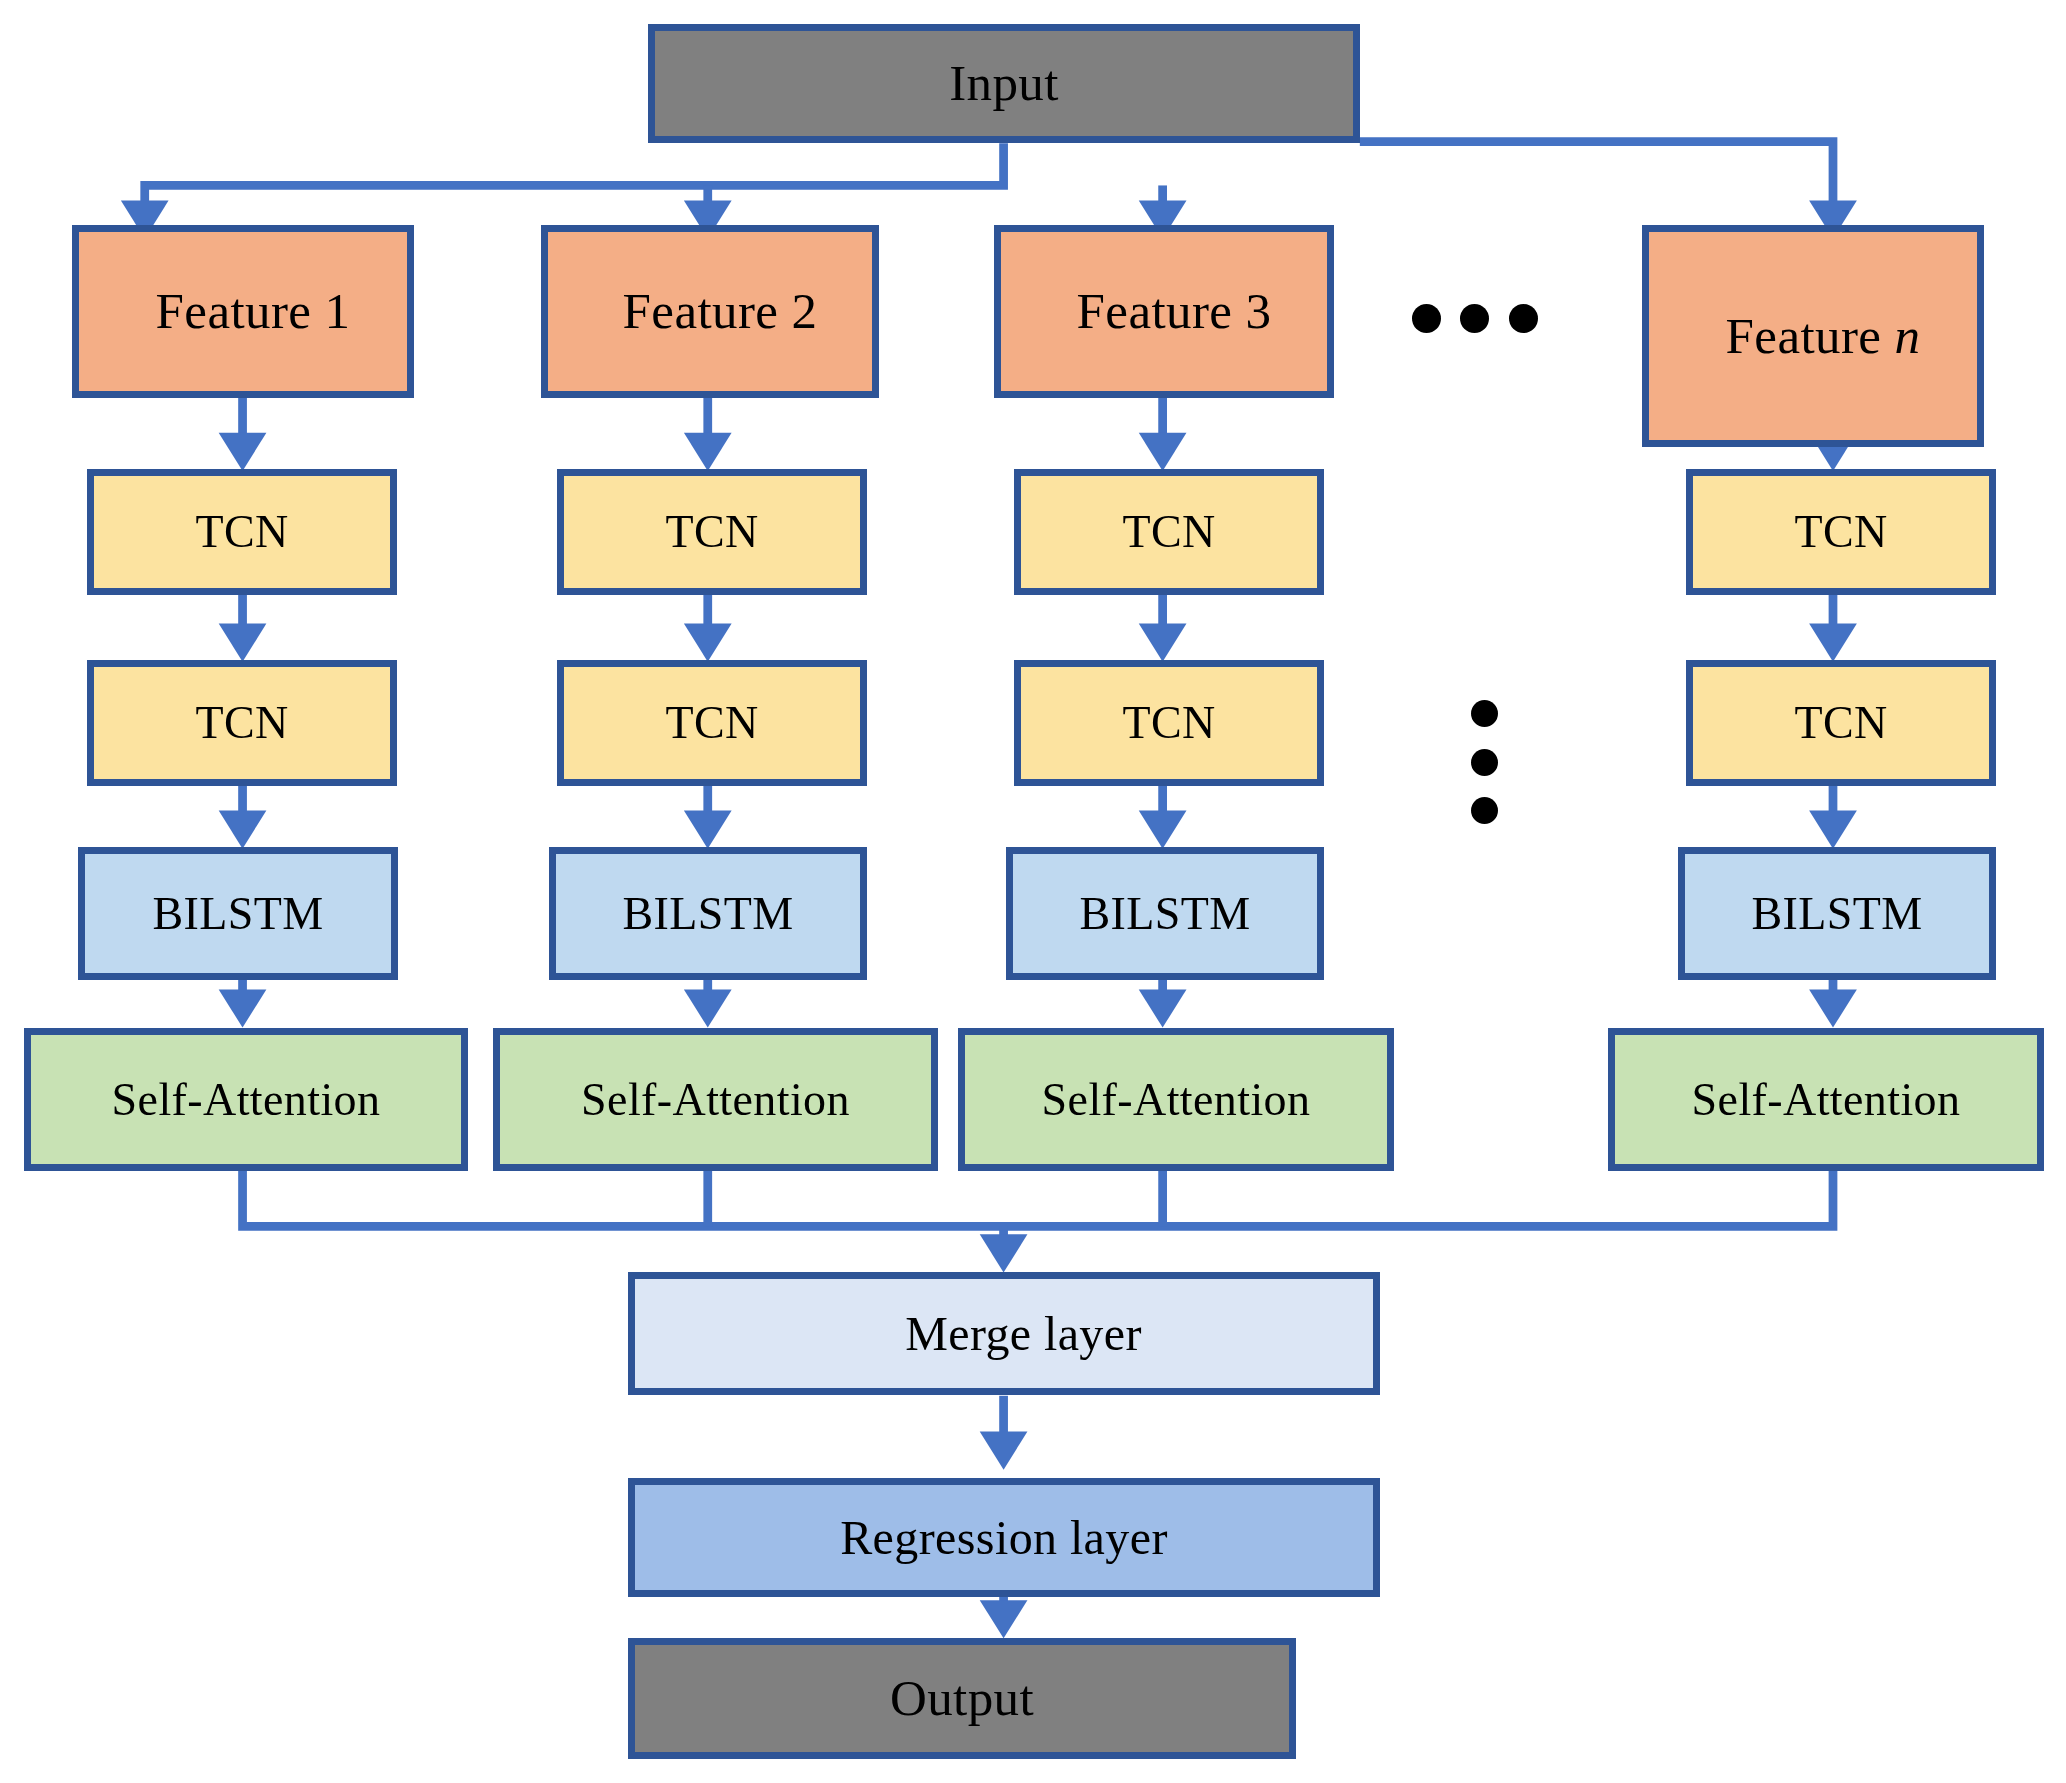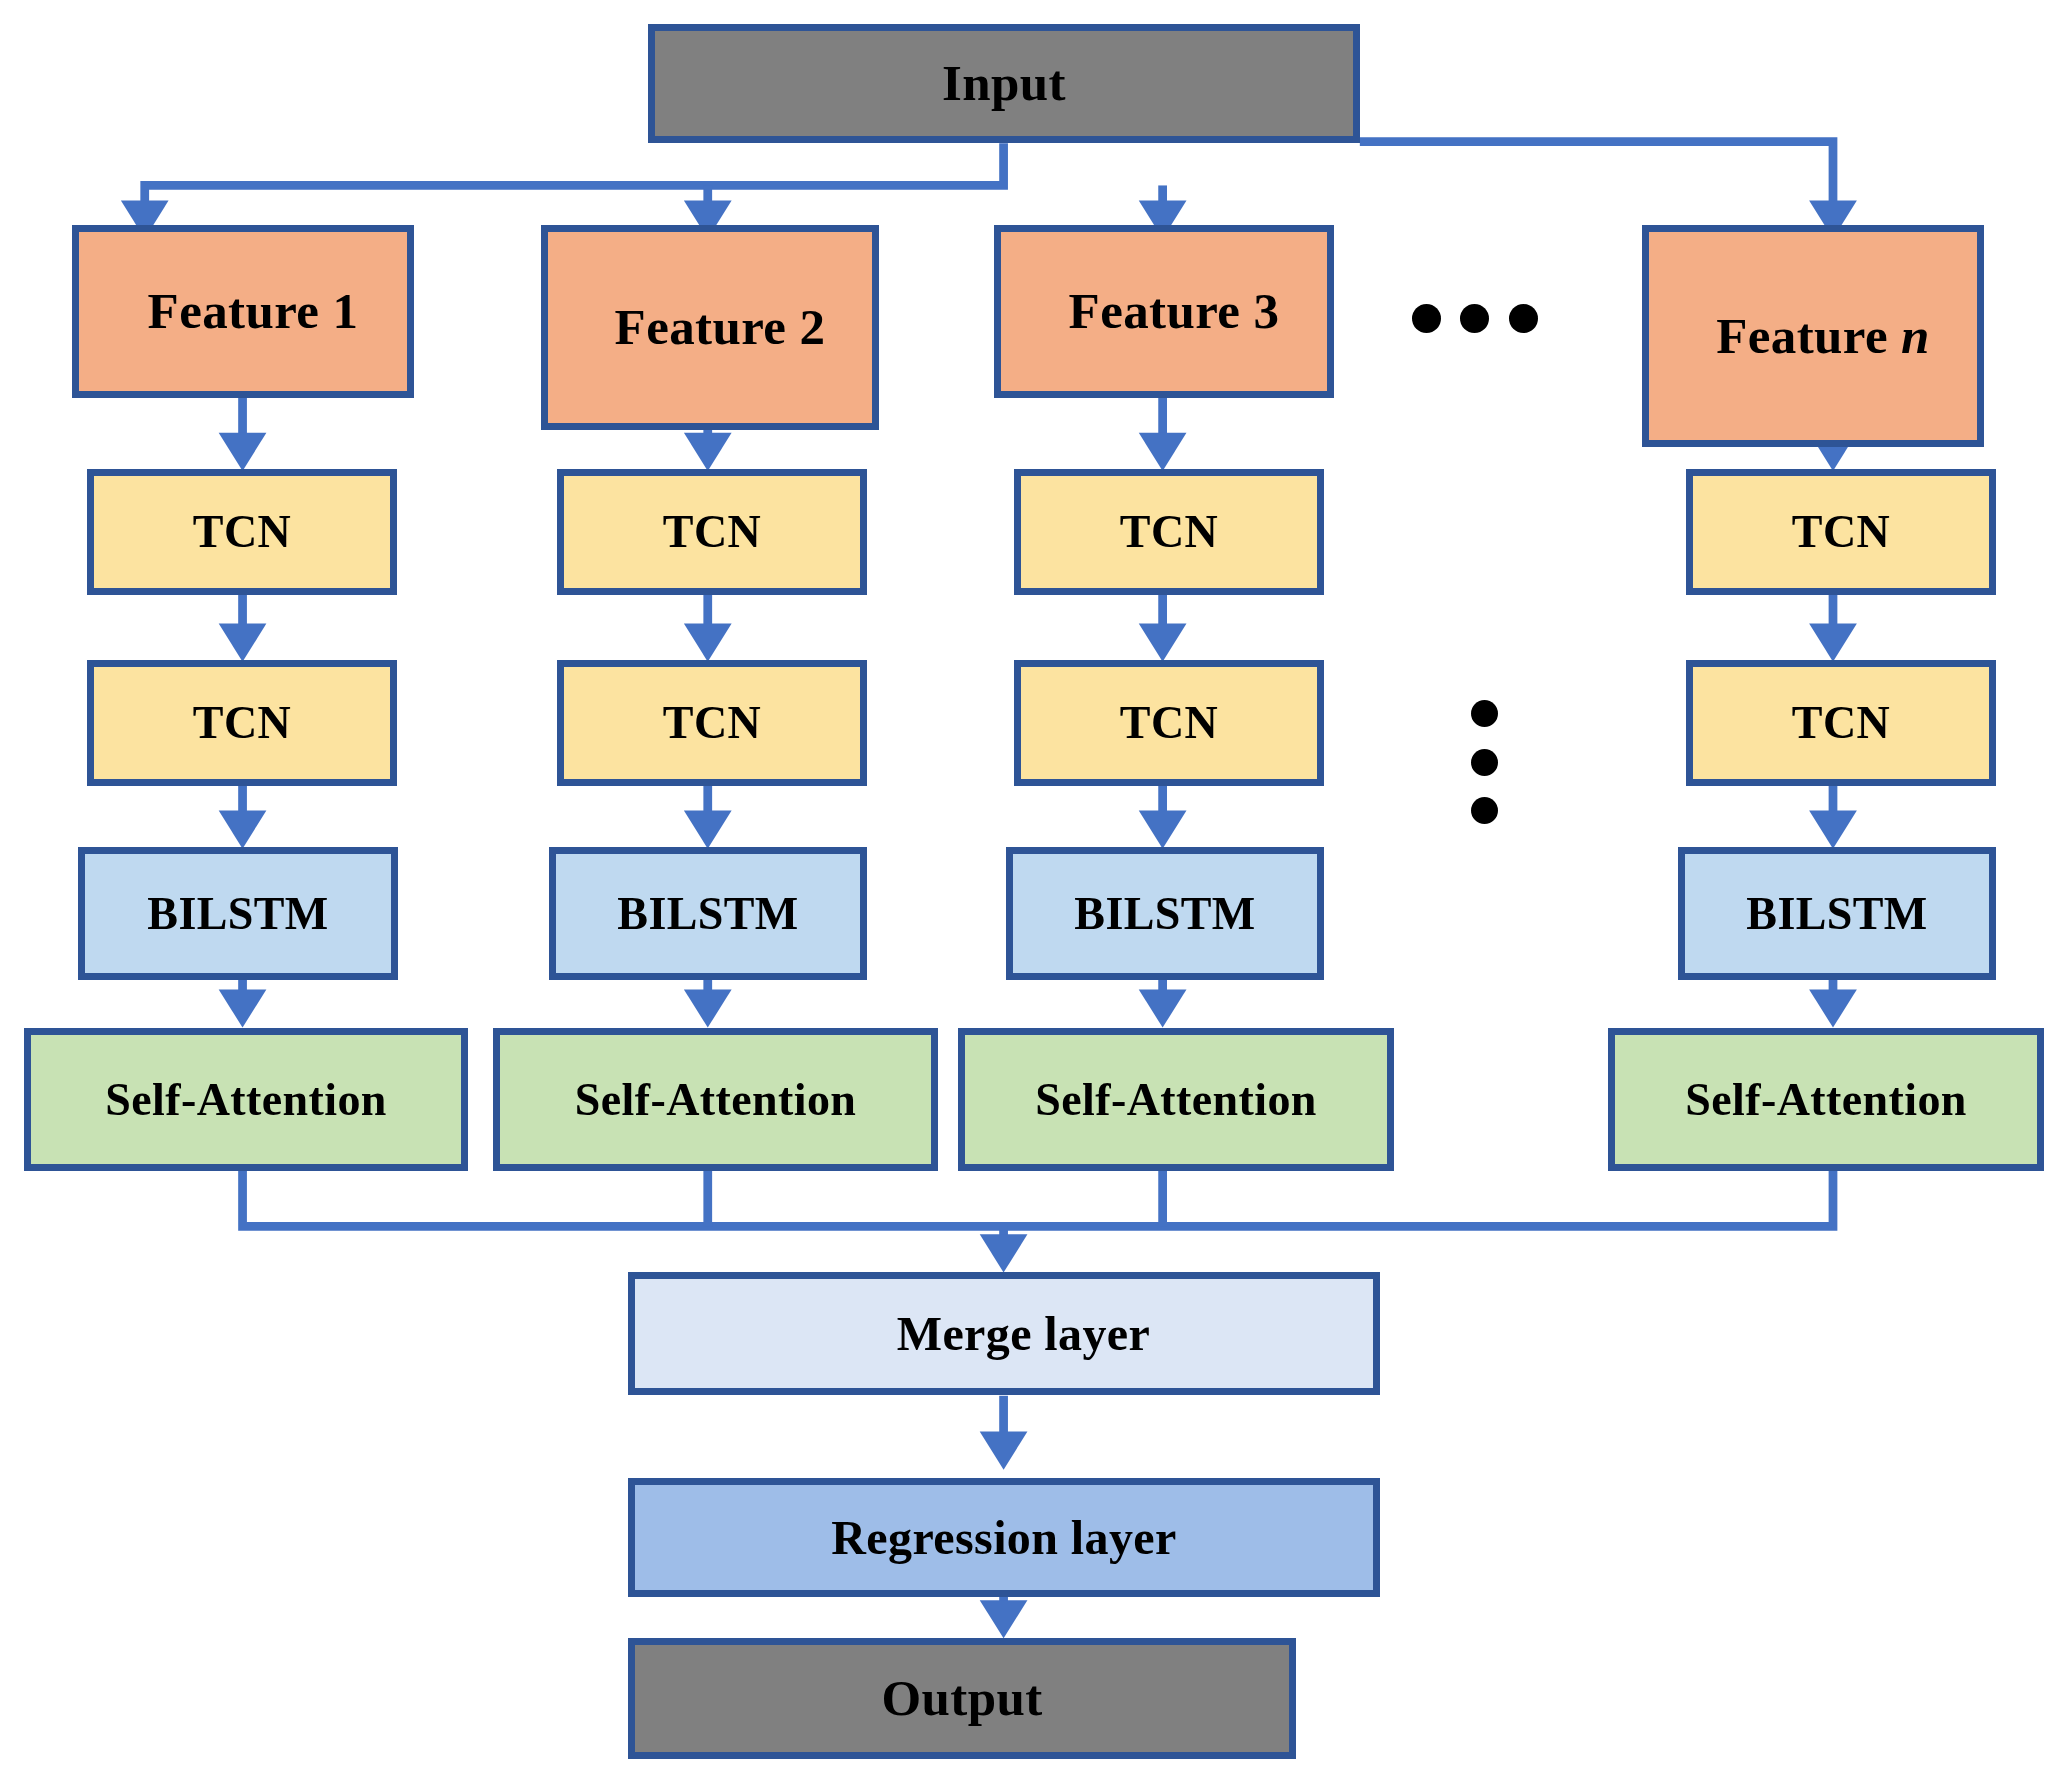--- a/index.html
+++ b/index.html
@@ -4,21 +4,21 @@
 <title>Model Architecture Diagram</title>
 <style>
   html,body{margin:0;padding:0;background:#ffffff;}
   body{width:2066px;height:1784px;overflow:hidden;
        font-family:"Liberation Serif","DejaVu Serif",serif;}
   #stage{position:relative;width:2066px;height:1784px;background:#ffffff;}
 
   .node{position:absolute;box-sizing:border-box;
         border:7.2px solid #2E5496;
         display:flex;align-items:center;justify-content:center;
-        color:#000000;font-weight:bold;line-height:1;
+        color:#000000;font-weight:normal;line-height:1;
         text-align:center;letter-spacing:0.4px;}
 
   .n-input   {background:#808080;}
   .n-output  {background:#808080;}
   .n-feature {background:#F4AE86;padding-left:20px;}
   .n-tcn     {background:#FCE3A0;text-align:center;}
   .n-bilstm  {background:#BFD9F0;}
   .n-attn    {background:#C8E2B4;}
   .n-merge   {background:#DCE6F5;}
   .n-reg     {background:#9EBDE8;margin-top:8px;}
@@ -146,21 +146,21 @@
     </g>
   </svg>
 
   <div class="node n-input" style="left:648px;top:24px;width:712px;height:119px;font-size:51px;">
     <span>Input</span>
   </div>
 
   <div class="node n-feature" style="left:72px;top:225px;width:342px;height:173px;font-size:51px;">
     <span><span>Feature </span><span>1</span></span>
   </div>
-  <div class="node n-feature" style="left:541px;top:225px;width:338px;height:205px;font-size:51px;text-align:right;">
+  <div class="node n-feature" style="left:541px;top:225px;width:338px;height:173px;font-size:51px;text-align:right;">
     <span><span>Feature </span><span>2</span></span>
   </div>
   <div class="node n-feature" style="left:994px;top:225px;width:340px;height:173px;font-size:51px;">
     <span><span>Feature </span><span>3</span></span>
   </div>
   <div class="node n-feature" style="left:1642px;top:225px;width:342px;height:222px;font-size:51px;">
     <span><span>Feature </span><span class="ital">n</span></span>
   </div>
 
   <div style="position:absolute;left:1408px;top:304px;width:135px;height:32px;">

